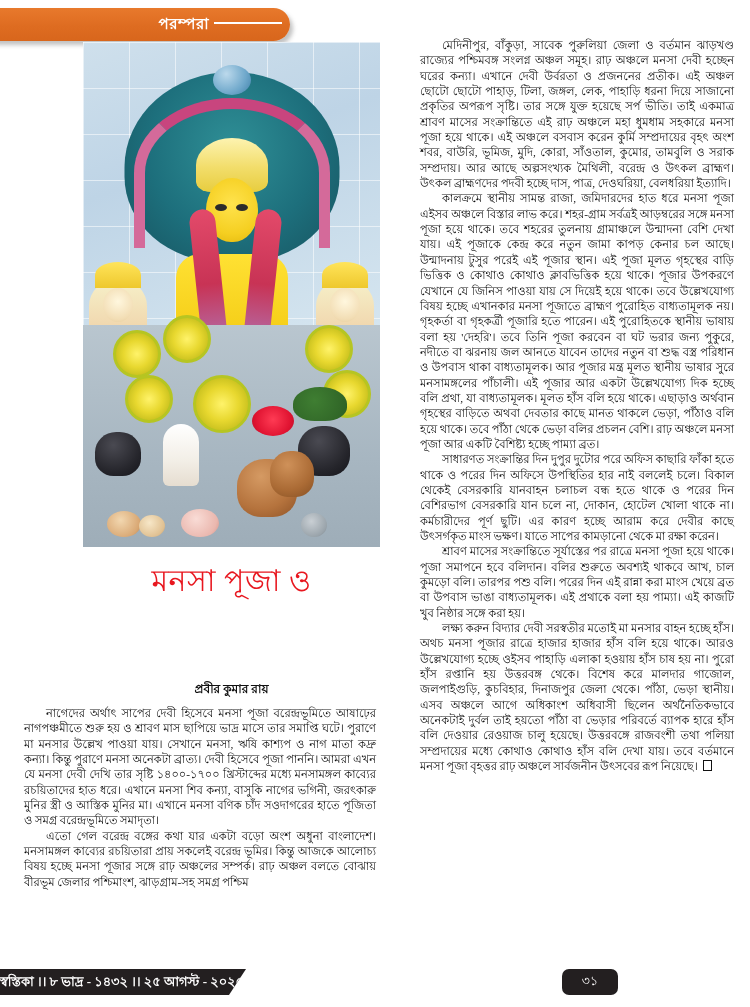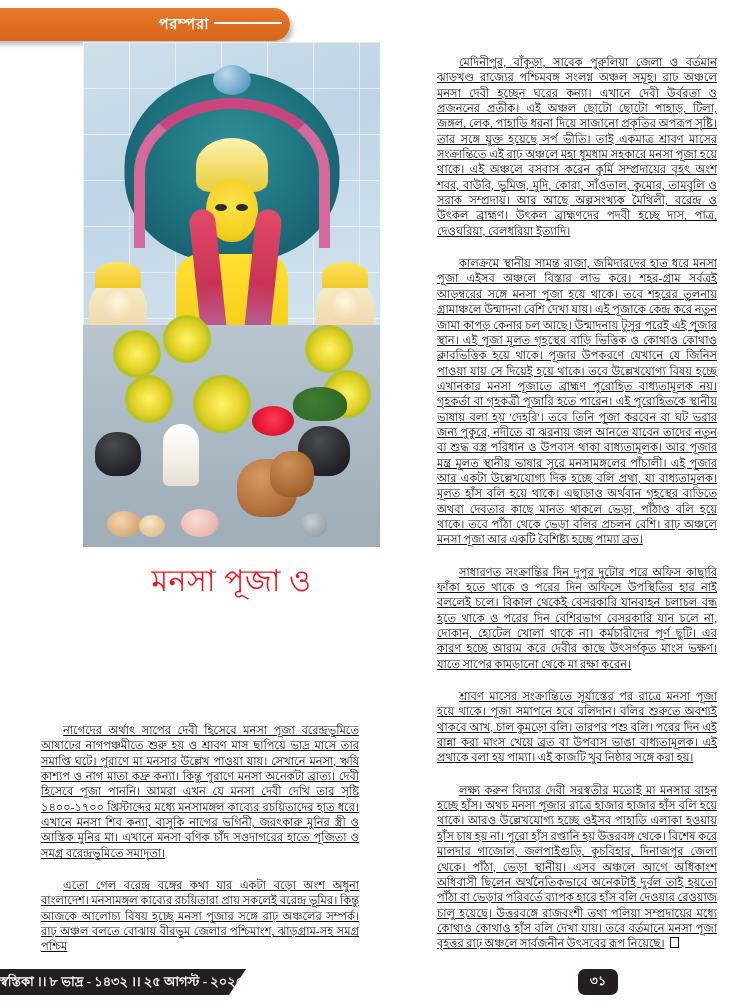--- a/index.html
+++ b/index.html
@@ -264,21 +264,21 @@
   
   .col {
     position: absolute;
     font-size: 11.4px;
     line-height: 15.35px;
     text-align: justify;
     text-justify: inter-word;
     color: #0d0d0d;
     word-spacing: -0.3px;
   }
-  .col p { margin: 17px; text-indent: 22px; text-decoration: underline; }
+  .col p { margin: 0; text-indent: 22px; }
 
   .col-left {
     left: 24px;
     top: 706px;
     width: 352px;
   }
   .col-right {
     left: 420px;
     top: 38px;
     width: 314px;
@@ -315,25 +315,25 @@
   .page-number {
     position: absolute;
     right: 16px;
     top: 969px;
     min-width: 30px;
     height: 26px;
     background: #231f20;
     border-radius: 7px;
     color: #ffffff;
     font-size: 12.5px;
-    font-weight: bold;
+    font-weight: normal;
     display: flex;
     align-items: center;
     justify-content: center;
-    padding: 0 12px;
+    padding: 0 20px;
     box-sizing: border-box;
   }
   .footer-hairline {
     position: absolute;
     left: 0; right: 0;
     top: 962px;
     height: 1px;
     background: transparent;
   }
 </style>
@@ -387,20 +387,21 @@
       <div class="offering o1"></div>
       <div class="offering o2"></div>
       <div class="offering o3"></div>
       <div class="offering o4"></div>
     </div>
   </div>
 
   <div class="article-title">
     <div>মনসা পূজা ও</div>
   </div>
+  <div class="byline">প্রবীর কুমার রায়</div>
 
   <div class="col col-left">
     <p>নাগেদের অর্থাৎ সাপের দেবী হিসেবে মনসা পূজা বরেন্দ্রভূমিতে আষাঢ়ের নাগপঞ্চমীতে শুরু হয় ও শ্রাবণ মাস ছাপিয়ে ভাদ্র মাসে তার সমাপ্তি ঘটে। পুরাণে মা মনসার উল্লেখ পাওয়া যায়। সেখানে মনসা, ঋষি কাশ্যপ ও নাগ মাতা কদ্রু কন্যা। কিন্তু পুরাণে মনসা অনেকটা ব্রাত্য। দেবী হিসেবে পূজা পাননি। আমরা এখন যে মনসা দেবী দেখি তার সৃষ্টি ১৪০০-১৭০০ খ্রিস্টাব্দের মধ্যে মনসামঙ্গল কাব্যের রচয়িতাদের হাত ধরে। এখানে মনসা শিব কন্যা, বাসুকি নাগের ভগিনী, জরৎকারু মুনির স্ত্রী ও আস্তিক মুনির মা। এখানে মনসা বণিক চাঁদ সওদাগরের হাতে পূজিতা ও সমগ্র বরেন্দ্রভূমিতে সমাদৃতা।</p>
     <p>এতো গেল বরেন্দ্র বঙ্গের কথা যার একটা বড়ো অংশ অধুনা বাংলাদেশ। মনসামঙ্গল কাব্যের রচয়িতারা প্রায় সকলেই বরেন্দ্র ভূমির। কিন্তু আজকে আলোচ্য বিষয় হচ্ছে মনসা পূজার সঙ্গে রাঢ় অঞ্চলের সম্পর্ক। রাঢ় অঞ্চল বলতে বোঝায় বীরভূম জেলার পশ্চিমাংশ, ঝাড়গ্রাম-সহ সমগ্র পশ্চিম</p>
   </div>
 
   <div class="col col-right">
     <p>মেদিনীপুর, বাঁকুড়া, সাবেক পুরুলিয়া জেলা ও বর্তমান ঝাড়খণ্ড রাজ্যের পশ্চিমবঙ্গ সংলগ্ন অঞ্চল সমূহ। রাঢ় অঞ্চলে মনসা দেবী হচ্ছেন ঘরের কন্যা। এখানে দেবী উর্বরতা ও প্রজননের প্রতীক। এই অঞ্চল ছোটো ছোটো পাহাড়, টিলা, জঙ্গল, লেক, পাহাড়ি ধরনা দিয়ে সাজানো প্রকৃতির অপরূপ সৃষ্টি। তার সঙ্গে যুক্ত হয়েছে সর্প ভীতি। তাই একমাত্র শ্রাবণ মাসের সংক্রান্তিতে এই রাঢ় অঞ্চলে মহা ধুমধাম সহকারে মনসা পূজা হয়ে থাকে। এই অঞ্চলে বসবাস করেন কুর্মি সম্প্রদায়ের বৃহৎ অংশ শবর, বাউরি, ভূমিজ, মুদি, কোরা, সাঁওতাল, কুমোর, তামবুলি ও সরাক সম্প্রদায়। আর আছে অল্পসংখ্যক মৈথিলী, বরেন্দ্র ও উৎকল ব্রাহ্মণ। উৎকল ব্রাহ্মণদের পদবী হচ্ছে দাস, পাত্র, দেওঘরিয়া, বেলধরিয়া ইত্যাদি।</p>
     <p>কালক্রমে স্থানীয় সামন্ত রাজা, জমিদারদের হাত ধরে মনসা পূজা এইসব অঞ্চলে বিস্তার লাভ করে। শহর-গ্রাম সর্বত্রই আড়ম্বরের সঙ্গে মনসা পূজা হয়ে থাকে। তবে শহরের তুলনায় গ্রামাঞ্চলে উন্মাদনা বেশি দেখা যায়। এই পূজাকে কেন্দ্র করে নতুন জামা কাপড় কেনার চল আছে। উন্মাদনায় টুসুর পরেই এই পূজার স্থান। এই পূজা মূলত গৃহস্থের বাড়ি ভিত্তিক ও কোথাও কোথাও ক্লাবভিত্তিক হয়ে থাকে। পূজার উপকরণে যেখানে যে জিনিস পাওয়া যায় সে দিয়েই হয়ে থাকে। তবে উল্লেখযোগ্য বিষয় হচ্ছে এখানকার মনসা পূজাতে ব্রাহ্মণ পুরোহিত বাধ্যতামূলক নয়। গৃহকর্তা বা গৃহকর্ত্রী পূজারি হতে পারেন। এই পুরোহিতকে স্থানীয় ভাষায় বলা হয় 'দেহরি'। তবে তিনি পূজা করবেন বা ঘট ভরার জন্য পুকুরে, নদীতে বা ঝরনায় জল আনতে যাবেন তাদের নতুন বা শুদ্ধ বস্ত্র পরিধান ও উপবাস থাকা বাধ্যতামূলক। আর পূজার মন্ত্র মূলত স্থানীয় ভাষার সুরে মনসামঙ্গলের পাঁচালী। এই পূজার আর একটা উল্লেখযোগ্য দিক হচ্ছে বলি প্রথা, যা বাধ্যতামূলক। মূলত হাঁস বলি হয়ে থাকে। এছাড়াও অর্থবান গৃহস্থের বাড়িতে অথবা দেবতার কাছে মানত থাকলে ভেড়া, পাঁঠাও বলি হয়ে থাকে। তবে পাঁঠা থেকে ভেড়া বলির প্রচলন বেশি। রাঢ় অঞ্চলে মনসা পূজা আর একটি বৈশিষ্ট্য হচ্ছে পাম্যা ব্রত।</p>
     <p>সাধারণত সংক্রান্তির দিন দুপুর দুটোর পরে অফিস কাছারি ফাঁকা হতে থাকে ও পরের দিন অফিসে উপস্থিতির হার নাই বললেই চলে। বিকাল থেকেই বেসরকারি যানবাহন চলাচল বন্ধ হতে থাকে ও পরের দিন বেশিরভাগ বেসরকারি যান চলে না, দোকান, হোটেল খোলা থাকে না। কর্মচারীদের পূর্ণ ছুটি। এর কারণ হচ্ছে আরাম করে দেবীর কাছে উৎসর্গকৃত মাংস ভক্ষণ। যাতে সাপের কামড়ানো থেকে মা রক্ষা করেন।</p>

